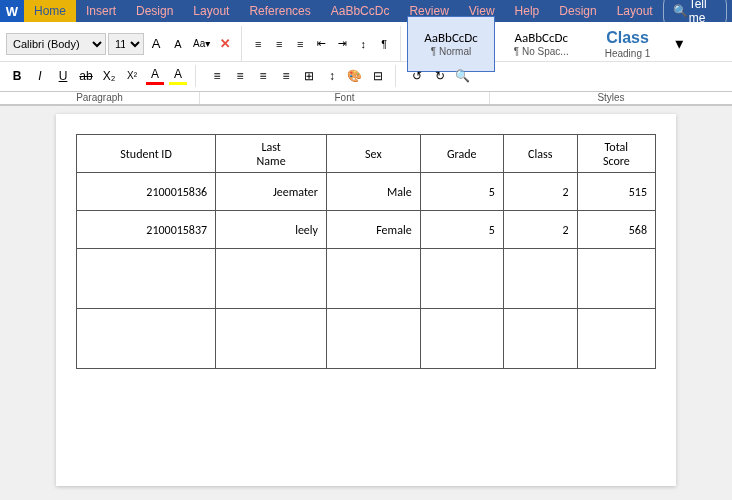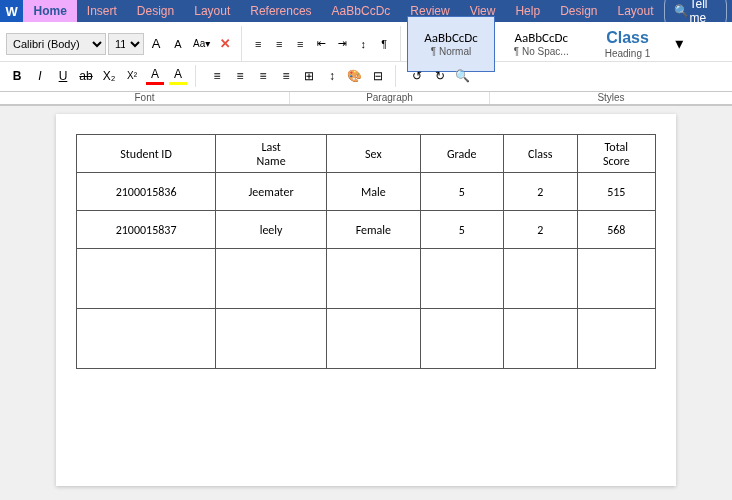--- a/index.html
+++ b/index.html
@@ -21,23 +21,22 @@
     }
     .menu-bar .menu-item {
       padding: 2px 10px;
       color: #fca5a5;
       font-size: 12px;
       cursor: pointer;
       height: 22px;
       display: flex; align-items: center;
     }
     .menu-bar .menu-item.active {
-      background: #f0abfc;
+      background: #eab308;
       color: #2b579a;
-      font-weight: bold;
     }
     .menu-bar .tell-me {
       margin-left: auto;
       display: flex; align-items: center;
       color: white; font-size: 12px;
       padding: 2px 10px;
       border: 1px solid rgba(255,255,255,0.5);
       border-radius: 10px;
       margin-right: 5px;
       cursor: pointer;
@@ -138,20 +137,21 @@
       font-family: Calibri, Arial, sans-serif;
       height: 38px;
       vertical-align: middle;
     }
     .doc-table th {
       font-weight: normal;
       background: white;
     }
     .doc-table td {
       font-weight: normal;
+      text-align: right;
     }
     .doc-table .empty-row td {
       height: 60px;
     }
   </style>
 </head>
 <body>
 
 <div class="menu-bar">
   <div class="app-icon">W</div>
@@ -249,22 +249,22 @@
   </div>
 
   <div style="display:flex;align-items:center;gap:1px;padding:0 6px;">
     <button class="format-btn">↺</button>
     <button class="format-btn">↻</button>
     <button class="format-btn">🔍</button>
   </div>
 </div>
 
 <div style="background:white; display:flex; border-bottom:2px solid #c8c8c8; height:14px;">
+  <div style="width:200px;text-align:center;font-size:10px;color:#555;border-right:1px solid #e0e0e0;">Paragraph</div>
   <div style="width:290px;text-align:center;font-size:10px;color:#555;border-right:1px solid #e0e0e0;">Font</div>
-  <div style="width:200px;text-align:center;font-size:10px;color:#555;border-right:1px solid #e0e0e0;">Paragraph</div>
   <div style="flex:1;text-align:center;font-size:10px;color:#555;">Styles</div>
 </div>
 
 <div class="doc-area">
   <div class="page">
     <table class="doc-table">
       <thead>
         <tr>
           <th>Student ID</th>
           <th>Last<br>Name</th>

